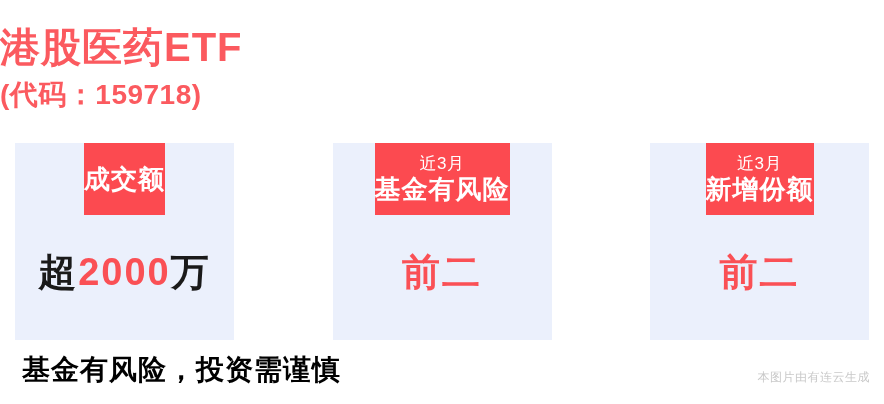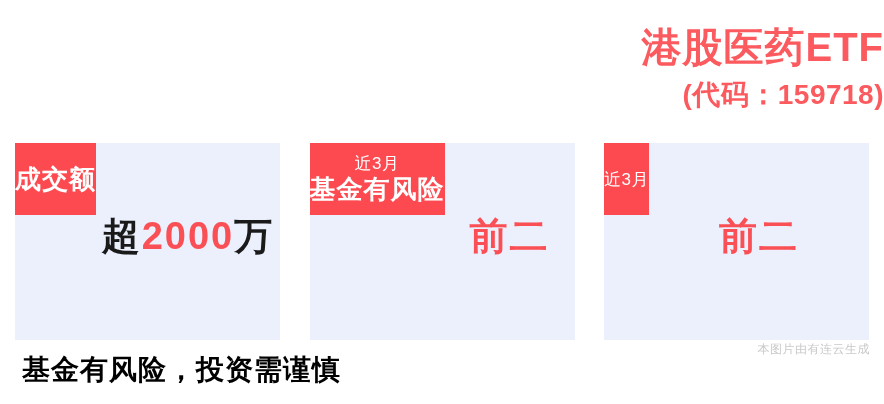--- a/index.html
+++ b/index.html
@@ -21,55 +21,55 @@
     height: 404px;
     background: #ffffff;
   }
 
   
   .title-block {
     position: absolute;
     top: 22px;
     left: 0;
     width: 884px;
-    text-align: right;
+    text-align: left;
   }
   .main-title {
     font-size: 40px;
     font-weight: bold;
     color: #fb5a5f;
     line-height: 50px;
     letter-spacing: 1px;
   }
   .sub-title {
     font-size: 28px;
     font-weight: bold;
     color: #fb5a5f;
     line-height: 40px;
     margin-top: 3px;
     letter-spacing: 0.5px;
-    padding-left: 20px;
   }
 
   
   .cards {
     position: absolute;
     top: 143px;
     left: 15px;
     width: 854px;
     height: 197px;
     display: flex;
     justify-content: space-between;
   }
   .card {
-    width: 265px;
+    width: 219px;
     height: 197px;
     display: flex;
-    flex-direction: row;
+    flex-direction: column;
     background: #ebf0fc;
+    align-items: center;
   }
   .card-header {
     height: 72px;
     background: #fc4a50;
     color: #ffffff;
     display: flex;
     flex-direction: column;
     align-items: center;
     justify-content: center;
     box-sizing: border-box;
@@ -119,21 +119,21 @@
     top: 354px;
     font-size: 28px;
     font-weight: bold;
     color: #000000;
     letter-spacing: 1px;
     line-height: 32px;
   }
   .footer-right {
     position: absolute;
     right: 14px;
-    top: 341px;
+    top: 369px;
     font-size: 12px;
     color: #c9c9c9;
     letter-spacing: 0.5px;
     line-height: 17px;
   }
 </style>
 </head>
 <body>
 
 <div class="page">
@@ -160,20 +160,21 @@
         <div class="main-label">基金有风险</div>
       </div>
       <div class="card-body">
         <div class="card-value">前二</div>
       </div>
     </div>
 
     <div class="card">
       <div class="card-header">
         <div class="sub-label">近3月</div>
+        <div class="main-label">新增份额</div>
       </div>
       <div class="card-body">
         <div class="card-value">前二</div>
       </div>
     </div>
 
   </div>
 
   <div class="footer-left">基金有风险，投资需谨慎</div>
   <div class="footer-right">本图片由有连云生成</div>

